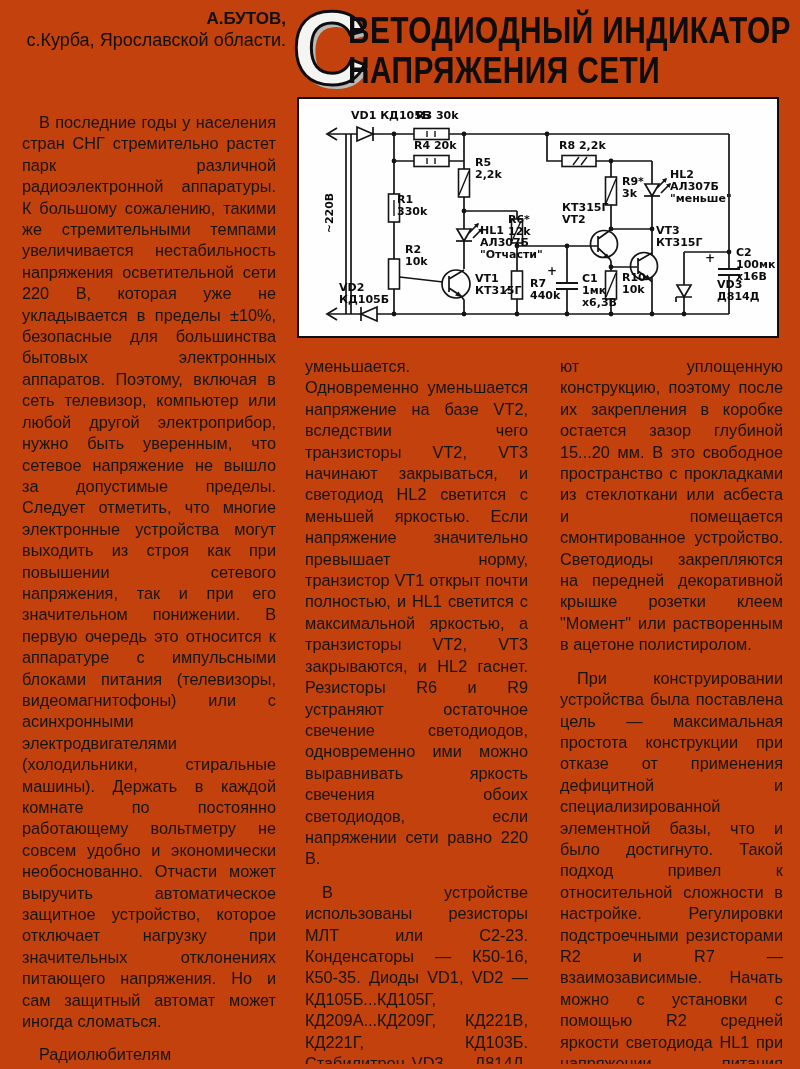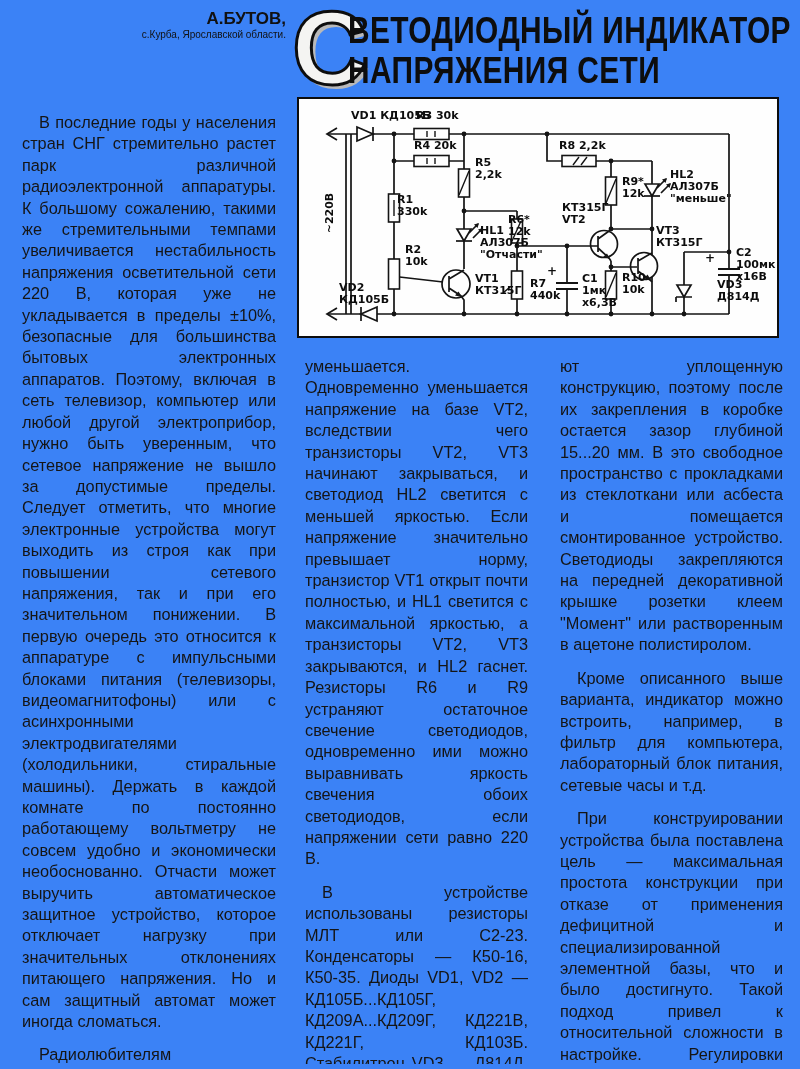--- a/index.html
+++ b/index.html
@@ -1,22 +1,22 @@
 <!DOCTYPE html>
 <html lang="ru"><head>
 <meta charset="utf-8">
 <style>
   html,body{margin:0;padding:0;}
   body{background:#e8e8e4;font-family:"Liberation Sans",sans-serif;}
-  .page{position:relative;width:800px;height:1069px;background:#3b82f6;color:#111;overflow:hidden;margin:0 auto;}
+  .page{position:relative;width:800px;height:1069px;background:#c2410c;color:#111;overflow:hidden;margin:0 auto;}
 
   
   .author{position:absolute;left:10px;top:8px;width:276px;text-align:right;line-height:1.25;}
   .author .name{font-weight:bold;font-size:17px;}
-  .author .loc{font-size:10px;}
+  .author .loc{font-size:18px;}
 
   .titlewrap{position:absolute;left:288px;top:2px;width:508px;height:92px;}
   .dropcap{position:absolute;left:0;top:0;}
   .title-line{position:absolute;left:60px;white-space:nowrap;font-weight:bold;font-size:36px;letter-spacing:.5px;transform:scaleX(.83);transform-origin:left center;color:#0d0d0d;}
   .tl1{top:8px;}
   .tl2{top:48px;}
 
   
   .schematic{position:absolute;left:297px;top:97px;width:482px;height:241px;border:2.5px solid #0d0d0d;background:#fefefe;box-sizing:border-box;}
   .schematic svg{position:absolute;left:0;top:0;width:477px;height:235px;}
@@ -169,21 +169,21 @@
 330k</div>
     <div class="slabel" style="left:106px;top:145px">R2
 10k</div>
     <div class="slabel" style="left:176px;top:58px">R5
 2,2k</div>
     <div class="slabel" style="left:209px;top:115px">R6*
 12k</div>
     <div class="slabel" style="left:231px;top:179px">R7
 440k</div>
     <div class="slabel" style="left:323px;top:77px">R9*
-12k</div>
+3k</div>
     <div class="slabel" style="left:323px;top:173px">R10
 10k</div>
     <div class="slabel" style="left:181px;top:126px">HL1
 АЛ307Б
 "Отчасти"</div>
     <div class="slabel" style="left:371px;top:70px">HL2
 АЛ307Б
 "меньше"</div>
     <div class="slabel" style="left:176px;top:174px">VT1
 КТ315Г</div>
@@ -208,17 +208,16 @@
   <div class="col col1">
       <p>В последние годы у населения стран СНГ стремительно растет парк различной радиоэлектронной аппаратуры. К большому сожалению, такими же стремительными темпами увеличивается нестабильность напряжения осветительной сети 220 В, которая уже не укладывается в пределы ±10%, безопасные для большинства бытовых электронных аппаратов. Поэтому, включая в сеть телевизор, компьютер или любой другой электроприбор, нужно быть уверенным, что сетевое напряжение не вышло за допустимые пределы. Следует отметить, что многие электронные устройства могут выходить из строя как при повышении сетевого напряжения, так и при его значительном понижении. В первую очередь это относится к аппаратуре с импульсными блоками питания (телевизоры, видеомагнитофоны) или с асинхронными электродвигателями (холодильники, стиральные машины). Держать в каждой комнате по постоянно работающему вольтметру не совсем удобно и экономически необоснованно. Отчасти может выручить автоматическое защитное устройство, которое отключает нагрузку при значительных отклонениях питающего напряжения. Но и сам защитный автомат может иногда сломаться.</p>
       <p>Радиолюбителям предлагается собрать несложное устройство для визуального контроля за напряжением в осветительной сети. Индикатор показывает три основных состояния: "меньше" — "равно" — "больше". При напряжении в сети более 250 В светится только один светодиод HL1 — "больше". При напряжении менее 170 В светится светодиод HL2 — "меньше". При номинальном напряжении (220 В) яркость свечения HL1 и HL2 одинакова. В интервалах напряжений 175...215 В и 225...245 В светятся оба светодиода, но яркость их свечения не одинакова. В первом случае ярче горит светодиод HL2 — "меньше", во втором — светодиод HL1 — "больше". При этом, чем больше отклонение от номинальных 220 В, тем больше разница в яркости светодиодов.</p>
     </div>
   <div class="col col2">
       <p class="cont">уменьшается. Одновременно уменьшается напряжение на базе VT2, вследствии чего транзисторы VT2, VT3 начинают закрываться, и светодиод HL2 светится с меньшей яркостью. Если напряжение значительно превышает норму, транзистор VT1 открыт почти полностью, и HL1 светится с максимальной яркостью, а транзисторы VT2, VT3 закрываются, и HL2 гаснет. Резисторы R6 и R9 устраняют остаточное свечение светодиодов, одновременно ими можно выравнивать яркость свечения обоих светодиодов, если напряжении сети равно 220 В.</p>
       <p>В устройстве использованы резисторы МЛТ или С2-23. Конденсаторы — К50-16, К50-35. Диоды VD1, VD2 — КД105Б...КД105Г, КД209А...КД209Г, КД221В, КД221Г, КД103Б. Стабилитрон VD3 — Д814Д, Д814Г, КС213Ж, КС515А. Светодиоды HL1, HL2 — красного цвета свечения, с хорошей яркостью при токе 1...3 мА, например, АЛ307БМ, АЛ307ЛМ, КИПД21П-К. Транзисторы VT1...VT3 можно использовать любые из серий КТ315, КТ312, КТ342, КТ3102 с коэффициентом передачи тока базы не менее 40.</p>
     </div>
   <div class="col col3">
       <p class="cont">ют уплощенную конструкцию, поэтому после их закрепления в коробке остается зазор глубиной 15...20 мм. В это свободное пространство с прокладками из стеклоткани или асбеста и помещается смонтированное устройство. Светодиоды закрепляются на передней декоративной крышке розетки клеем "Момент" или растворенным в ацетоне полистиролом.</p>
-      <p>Кроме описанного выше варианта, индикатор можно встроить, например, в фильтр для компьютера, лабораторный блок питания, сетевые часы и т.д.</p>
       <p>При конструировании устройства была поставлена цель — максимальная простота конструкции при отказе от применения дефицитной и специализированной элементной базы, что и было достигнуто. Такой подход привел к относительной сложности в настройке. Регулировки подстроечными резисторами R2 и R7 — взаимозависимые. Начать можно с установки с помощью R2 средней яркости светодиода HL1 при напряжении питания устройства 220 В, а с помощью R7 — установить такую же яркость светодиода HL2. Далее, изменяя автотрансформатором напряжение от 160 до 260 В, нужно добиться погасания соответствующих светодиодов при напряжениях 170 ±5 В и 250 ±5 В. Когда это будет достигнуто, то, если при напряжении 220 В яркость светодиодов HL1 и HL2 отличается незначительно, резисторами R6, R9 можно попытаться ее уравнять. Предпочтительнее это сделать резистором R9. Если яркость свечения обоих светодиодов при 220 В сильно различается, регулировку резисторами R2, R7 следует продолжить.</p>
     </div>
 
 </div>
 
 </body></html>

